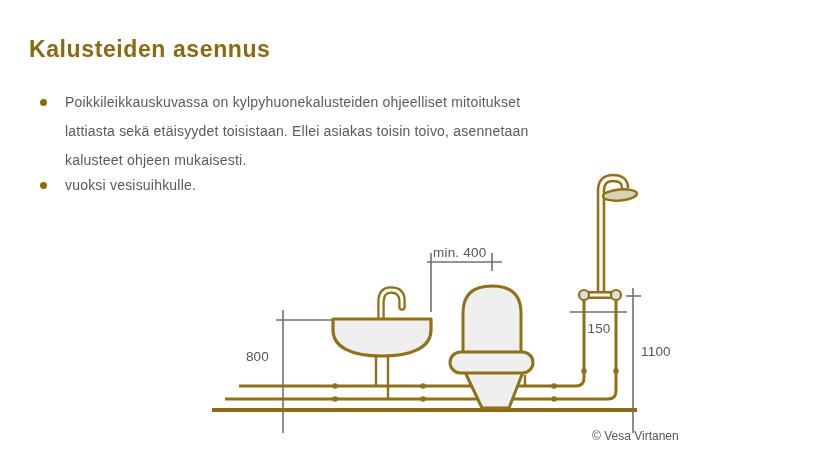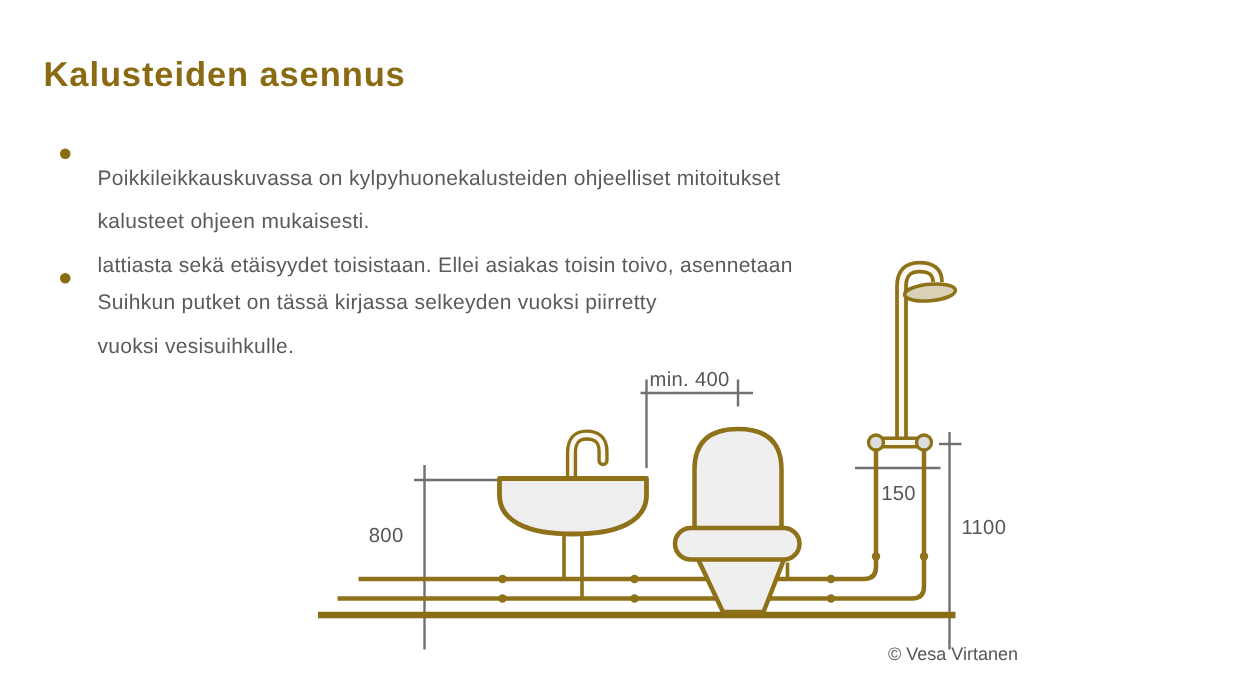--- a/index.html
+++ b/index.html
@@ -13,21 +13,21 @@
     position:absolute;left:29px;top:36px;
     font-size:23px;font-weight:800;letter-spacing:.6px;
     color:#8a6a12;
   }
   .bullets{position:absolute;left:0;top:0;width:825px;}
   .bullet{position:absolute;left:40px;display:flex;align-items:flex-start;}
   .bullet .dot{
     width:7px;height:7px;border-radius:50%;background:#8a6a12;
     margin-top:11px;flex:0 0 7px;
   }
-  .bullet .lines{margin-left:18px;margin-top:16px;}
+  .bullet .lines{margin-left:18px;}
   .bullet .line{
     font-size:14px;line-height:29px;letter-spacing:.2px;
     color:#5a5a5a;white-space:nowrap;
   }
   #bullet-1{top:88px;}
   #bullet-2{top:171px;}
   svg{position:absolute;left:0;top:0;}
   svg text{font-family:"Liberation Sans", sans-serif;}
   .dim-text{fill:#55565a;font-size:13.5px;letter-spacing:.2px;}
   .copy-text{fill:#55565a;font-size:12px;}
@@ -37,28 +37,27 @@
 
 <div class="slide">
 
   <div class="title">Kalusteiden asennus</div>
 
   <div class="bullets">
     <div class="bullet" id="bullet-1">
       <span class="dot"></span>
       <span class="lines">
         <div class="line">Poikkileikkauskuvassa on kylpyhuonekalusteiden ohjeelliset mitoitukset</div>
+        <div class="line">lattiasta sekä etäisyydet toisistaan. Ellei asiakas toisin toivo, asennetaan</div>
         <div class="line">kalusteet ohjeen mukaisesti.</div>
-        <div class="line">lattiasta sekä etäisyydet toisistaan. Ellei asiakas toisin toivo, asennetaan</div>
       </span>
     </div>
     <div class="bullet" id="bullet-2">
       <span class="dot"></span>
       <span class="lines">
-        <div class="line">Suihkun putket on tässä kirjassa selkeyden vuoksi piirretty</div>
         <div class="line">vuoksi vesisuihkulle.</div>
       </span>
     </div>
   </div>
 
   <svg width="825" height="451" viewBox="0 0 825 451">
 
     <g stroke="#6f7072" stroke-width="1.6" fill="none">
 
       <path d="M283,310 V433"></path>

